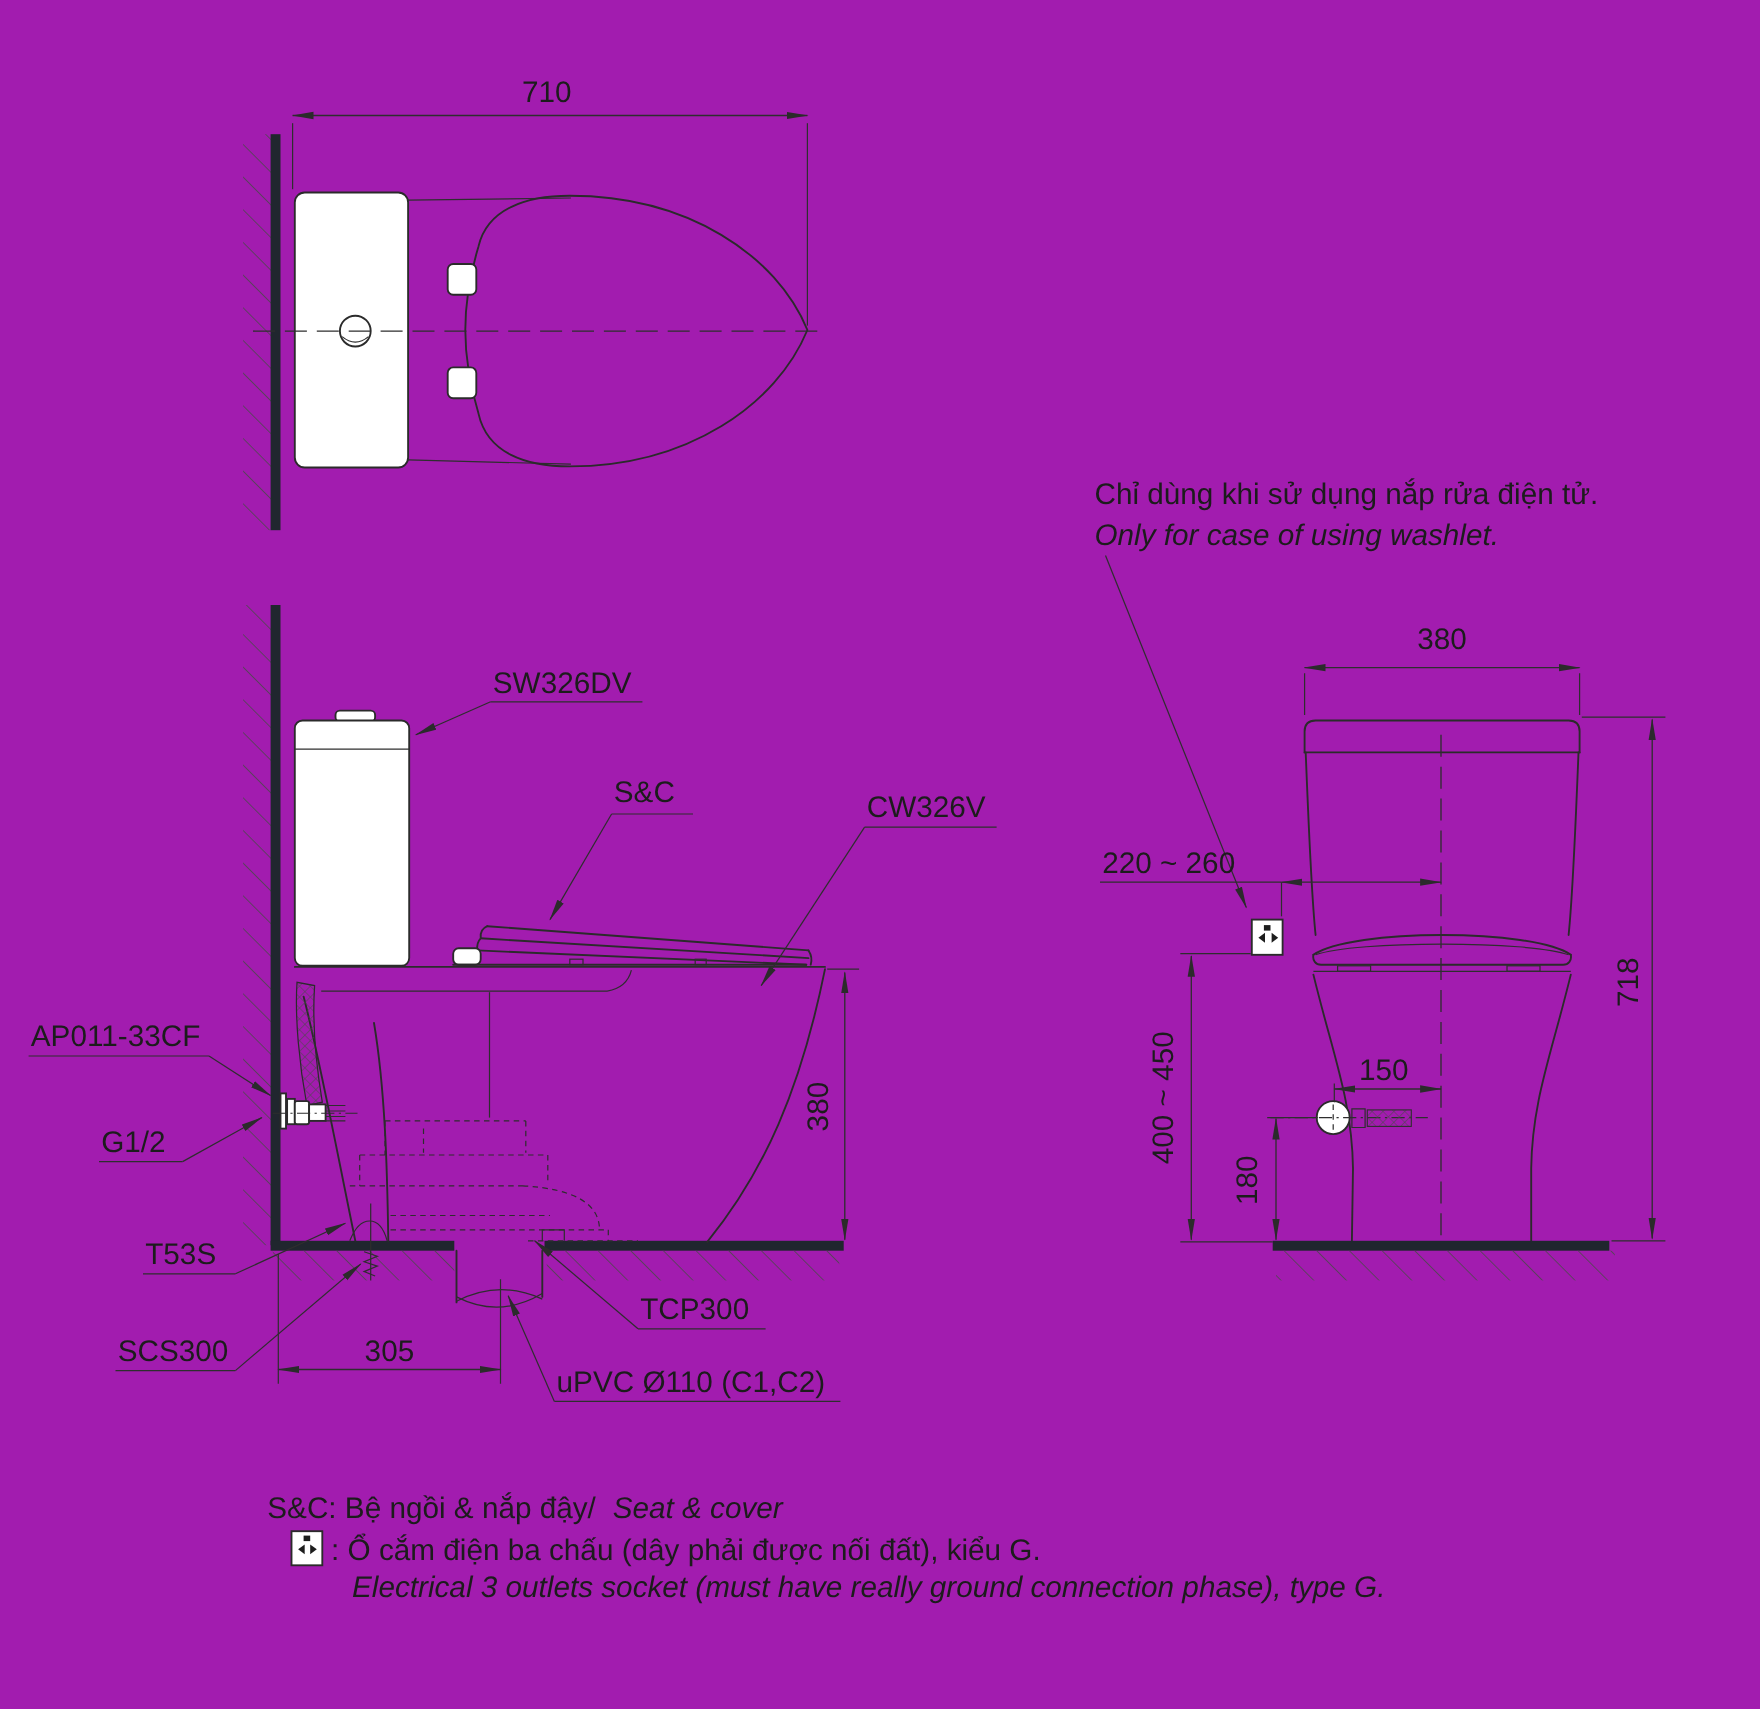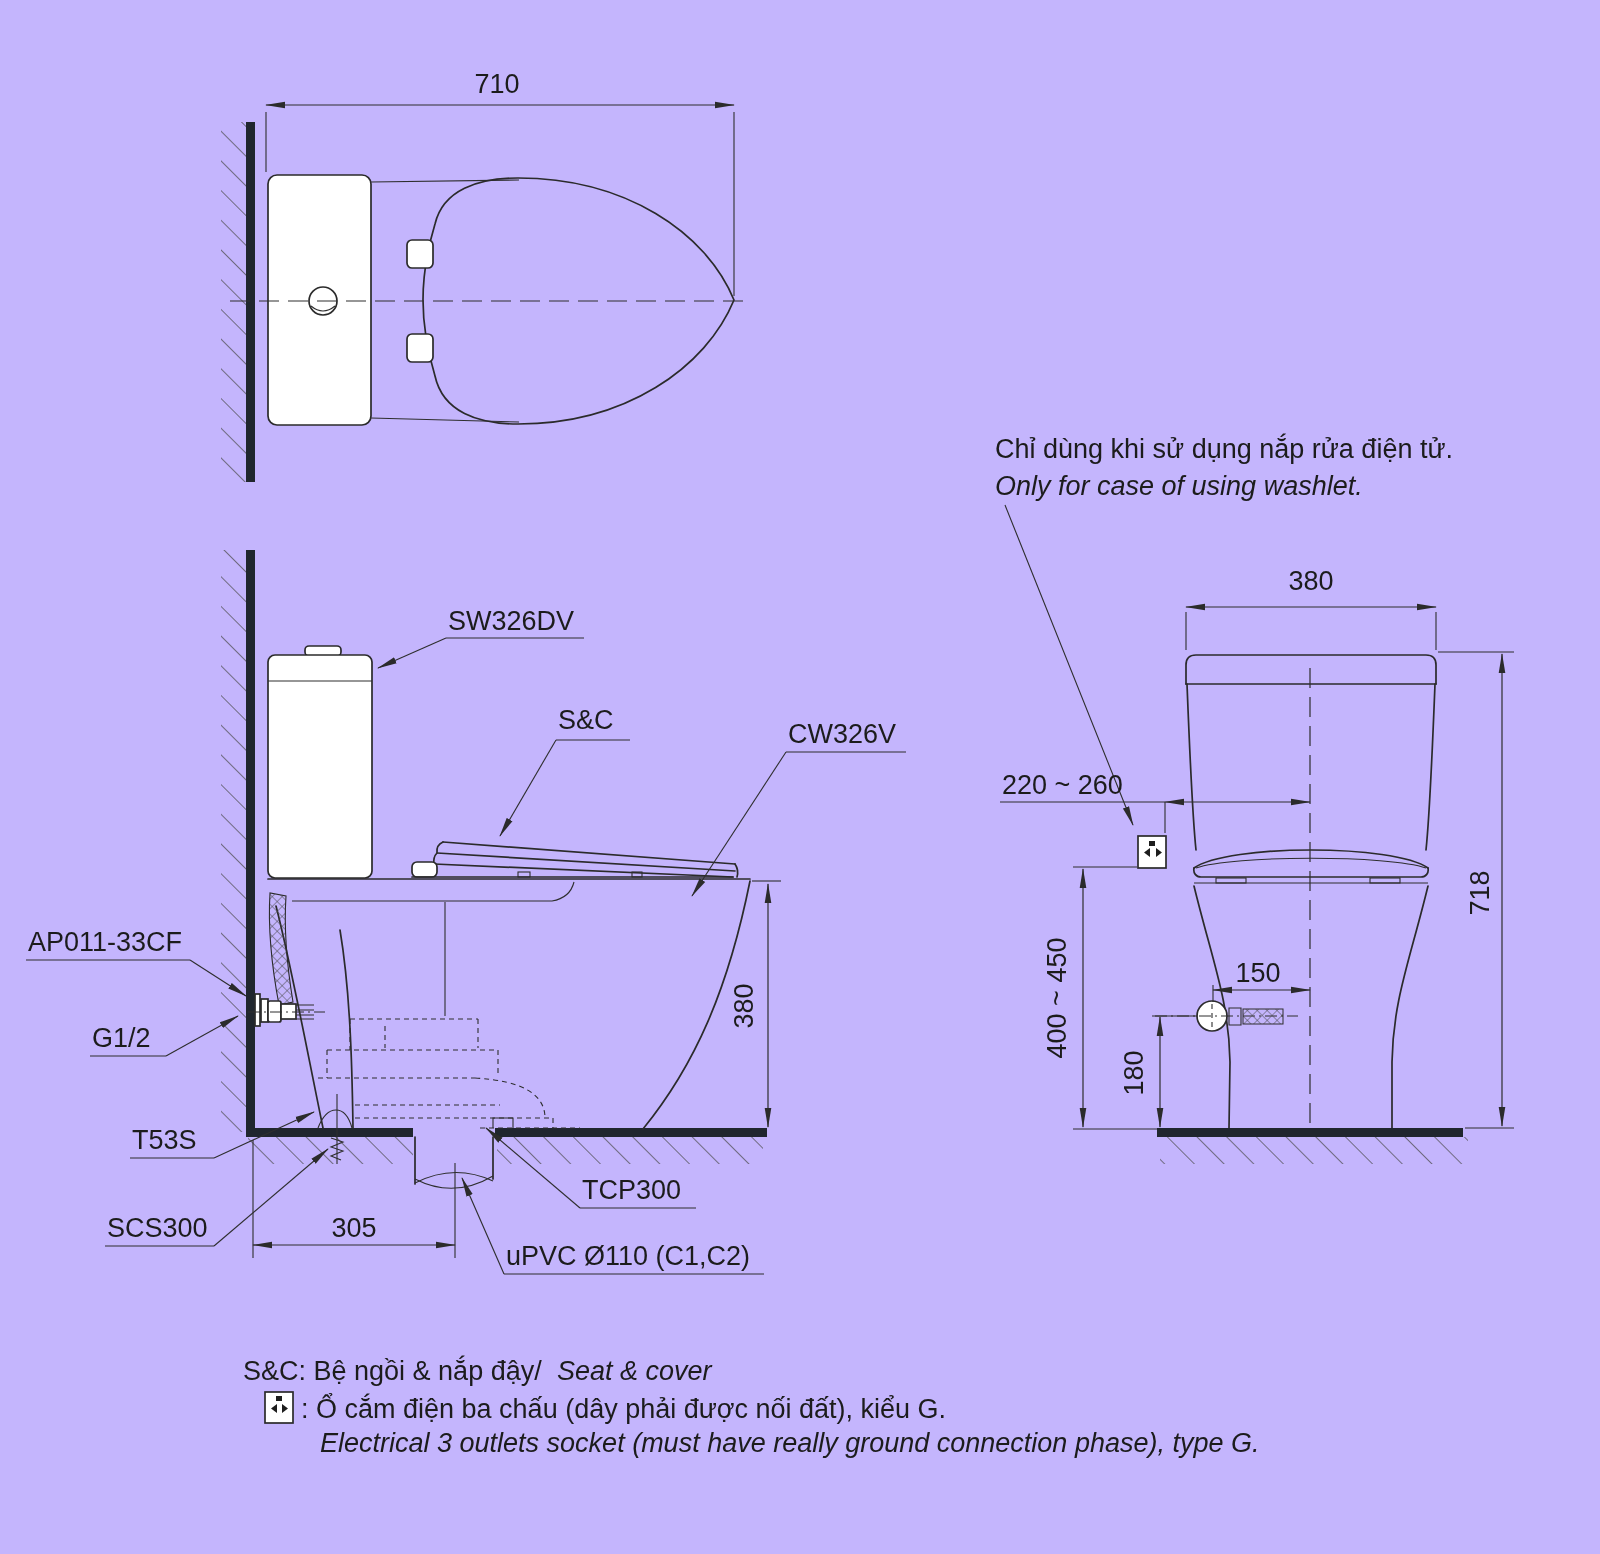--- a/index.html
+++ b/index.html
@@ -1,16 +1,16 @@
 <!DOCTYPE html>
 <html><head>
 <meta charset="utf-8">
 <style>
   html,body{margin:0;padding:0;background:#ffffff;}
-  .canvas{position:relative;width:1600px;height:1554px;background:#c4b5fd;overflow:hidden;
+  .canvas{position:relative;width:1600px;height:1554px;background:#a21caf;overflow:hidden;
           font-family:"Liberation Sans", sans-serif;}
   svg{display:block}
   .ln{fill:none;stroke:#2b2b2b;stroke-width:1.7;stroke-linecap:round;stroke-linejoin:round;}
   .thin{fill:none;stroke:#2e2e2e;stroke-width:1.1;}
   .dim{fill:none;stroke:#2e2e2e;stroke-width:1.2;}
   .dash{fill:none;stroke:#2e2e2e;stroke-width:1.2;stroke-dasharray:20 9;}
   .hdash{fill:none;stroke:#2e2e2e;stroke-width:1.1;stroke-dasharray:5 4;}
   .cdash{fill:none;stroke:#2e2e2e;stroke-width:1.0;stroke-dasharray:12 4 2 4;}
   .solid{fill:#20262e;stroke:none;}
   .wht{fill:#ffffff;stroke:#2b2b2b;stroke-width:1.7;}

